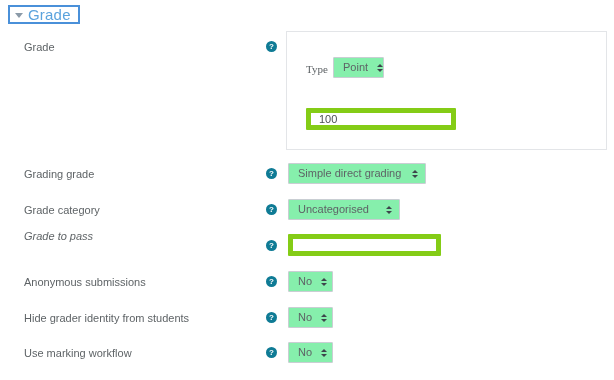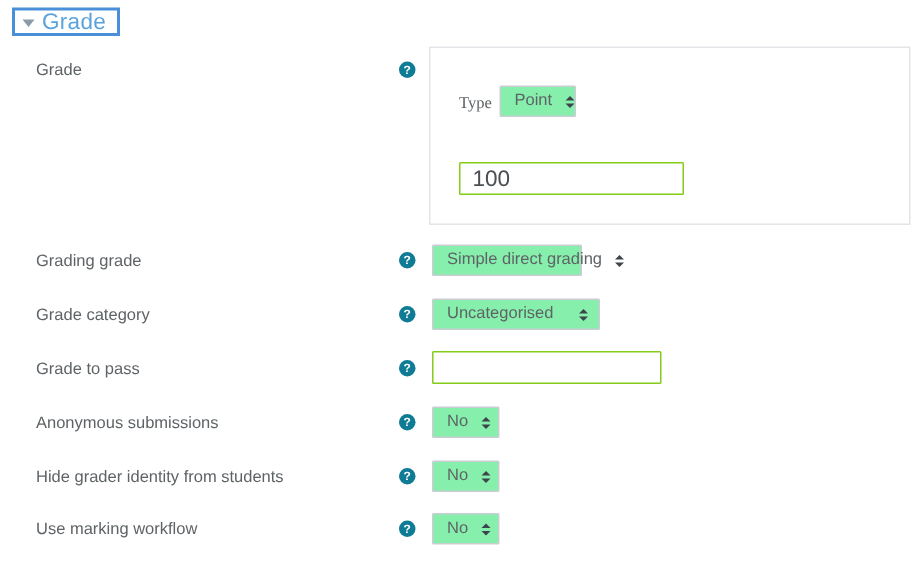--- a/index.html
+++ b/index.html
@@ -116,24 +116,24 @@
     border-left: 3px solid transparent;
     border-right: 3px solid transparent;
   }
   .updown i.up   { border-bottom: 3.5px solid #3d444b; }
   .updown i.down { border-top: 3.5px solid #3d444b; }
 
   .text-input {
     position: absolute;
     box-sizing: border-box;
     height: 22px;
-    border: 1px solid #84cc16;
+    border: 5px solid #84cc16;
     background: #ffffff;
     font-family: "Liberation Sans", sans-serif;
-    font-size: 15px;
+    font-size: 11px;
     color: #4a4f54;
     padding: 0 8px;
     border-radius: 1px;
     outline: none;
   }
 
   
   .grade-fieldset {
     position: absolute;
     left: 286px;
@@ -175,21 +175,21 @@
         </span>
     </div>
 
     <input class="text-input" style="left: 19px; top: 76px; width: 150px;" value="100">
   </div>
 </div>
 
 <div class="row">
   <div class="row-label" style="top:168px;">Grading grade</div>
   <div class="help-icon" style="top:168px;">?</div>
-  <div class="select-box" style="left:288px; top:163px; width:100px;">
+  <div class="select-box" style="left:288px; top:163px; width:138px;">
     <span class="sel-label">Simple direct grading</span>
     <span class="updown">
         <i class="up"></i>
         <i class="down"></i>
       </span>
   </div>
 </div>
 
 <div class="row">
   <div class="row-label" style="top:204px;">Grade category</div>
@@ -197,21 +197,21 @@
   <div class="select-box" style="left:288px; top:199px; width:112px;">
     <span class="sel-label">Uncategorised</span>
     <span class="updown">
         <i class="up"></i>
         <i class="down"></i>
       </span>
   </div>
 </div>
 
 <div class="row">
-  <div class="row-label" style="top:240px;">Grade to pass</div>
+  <div class="row-label" style="top:230px;font-style:italic;">Grade to pass</div>
   <div class="help-icon" style="top:240px;">?</div>
   <input class="text-input" style="left: 288px; top: 234px; width: 153px;" value="">
 </div>
 
 <div class="row">
   <div class="row-label" style="top:276px;">Anonymous submissions</div>
   <div class="help-icon" style="top:276px;">?</div>
   <div class="select-box" style="left:288px; top:271px; width:45px;">
     <span class="sel-label">No</span>
     <span class="updown">

